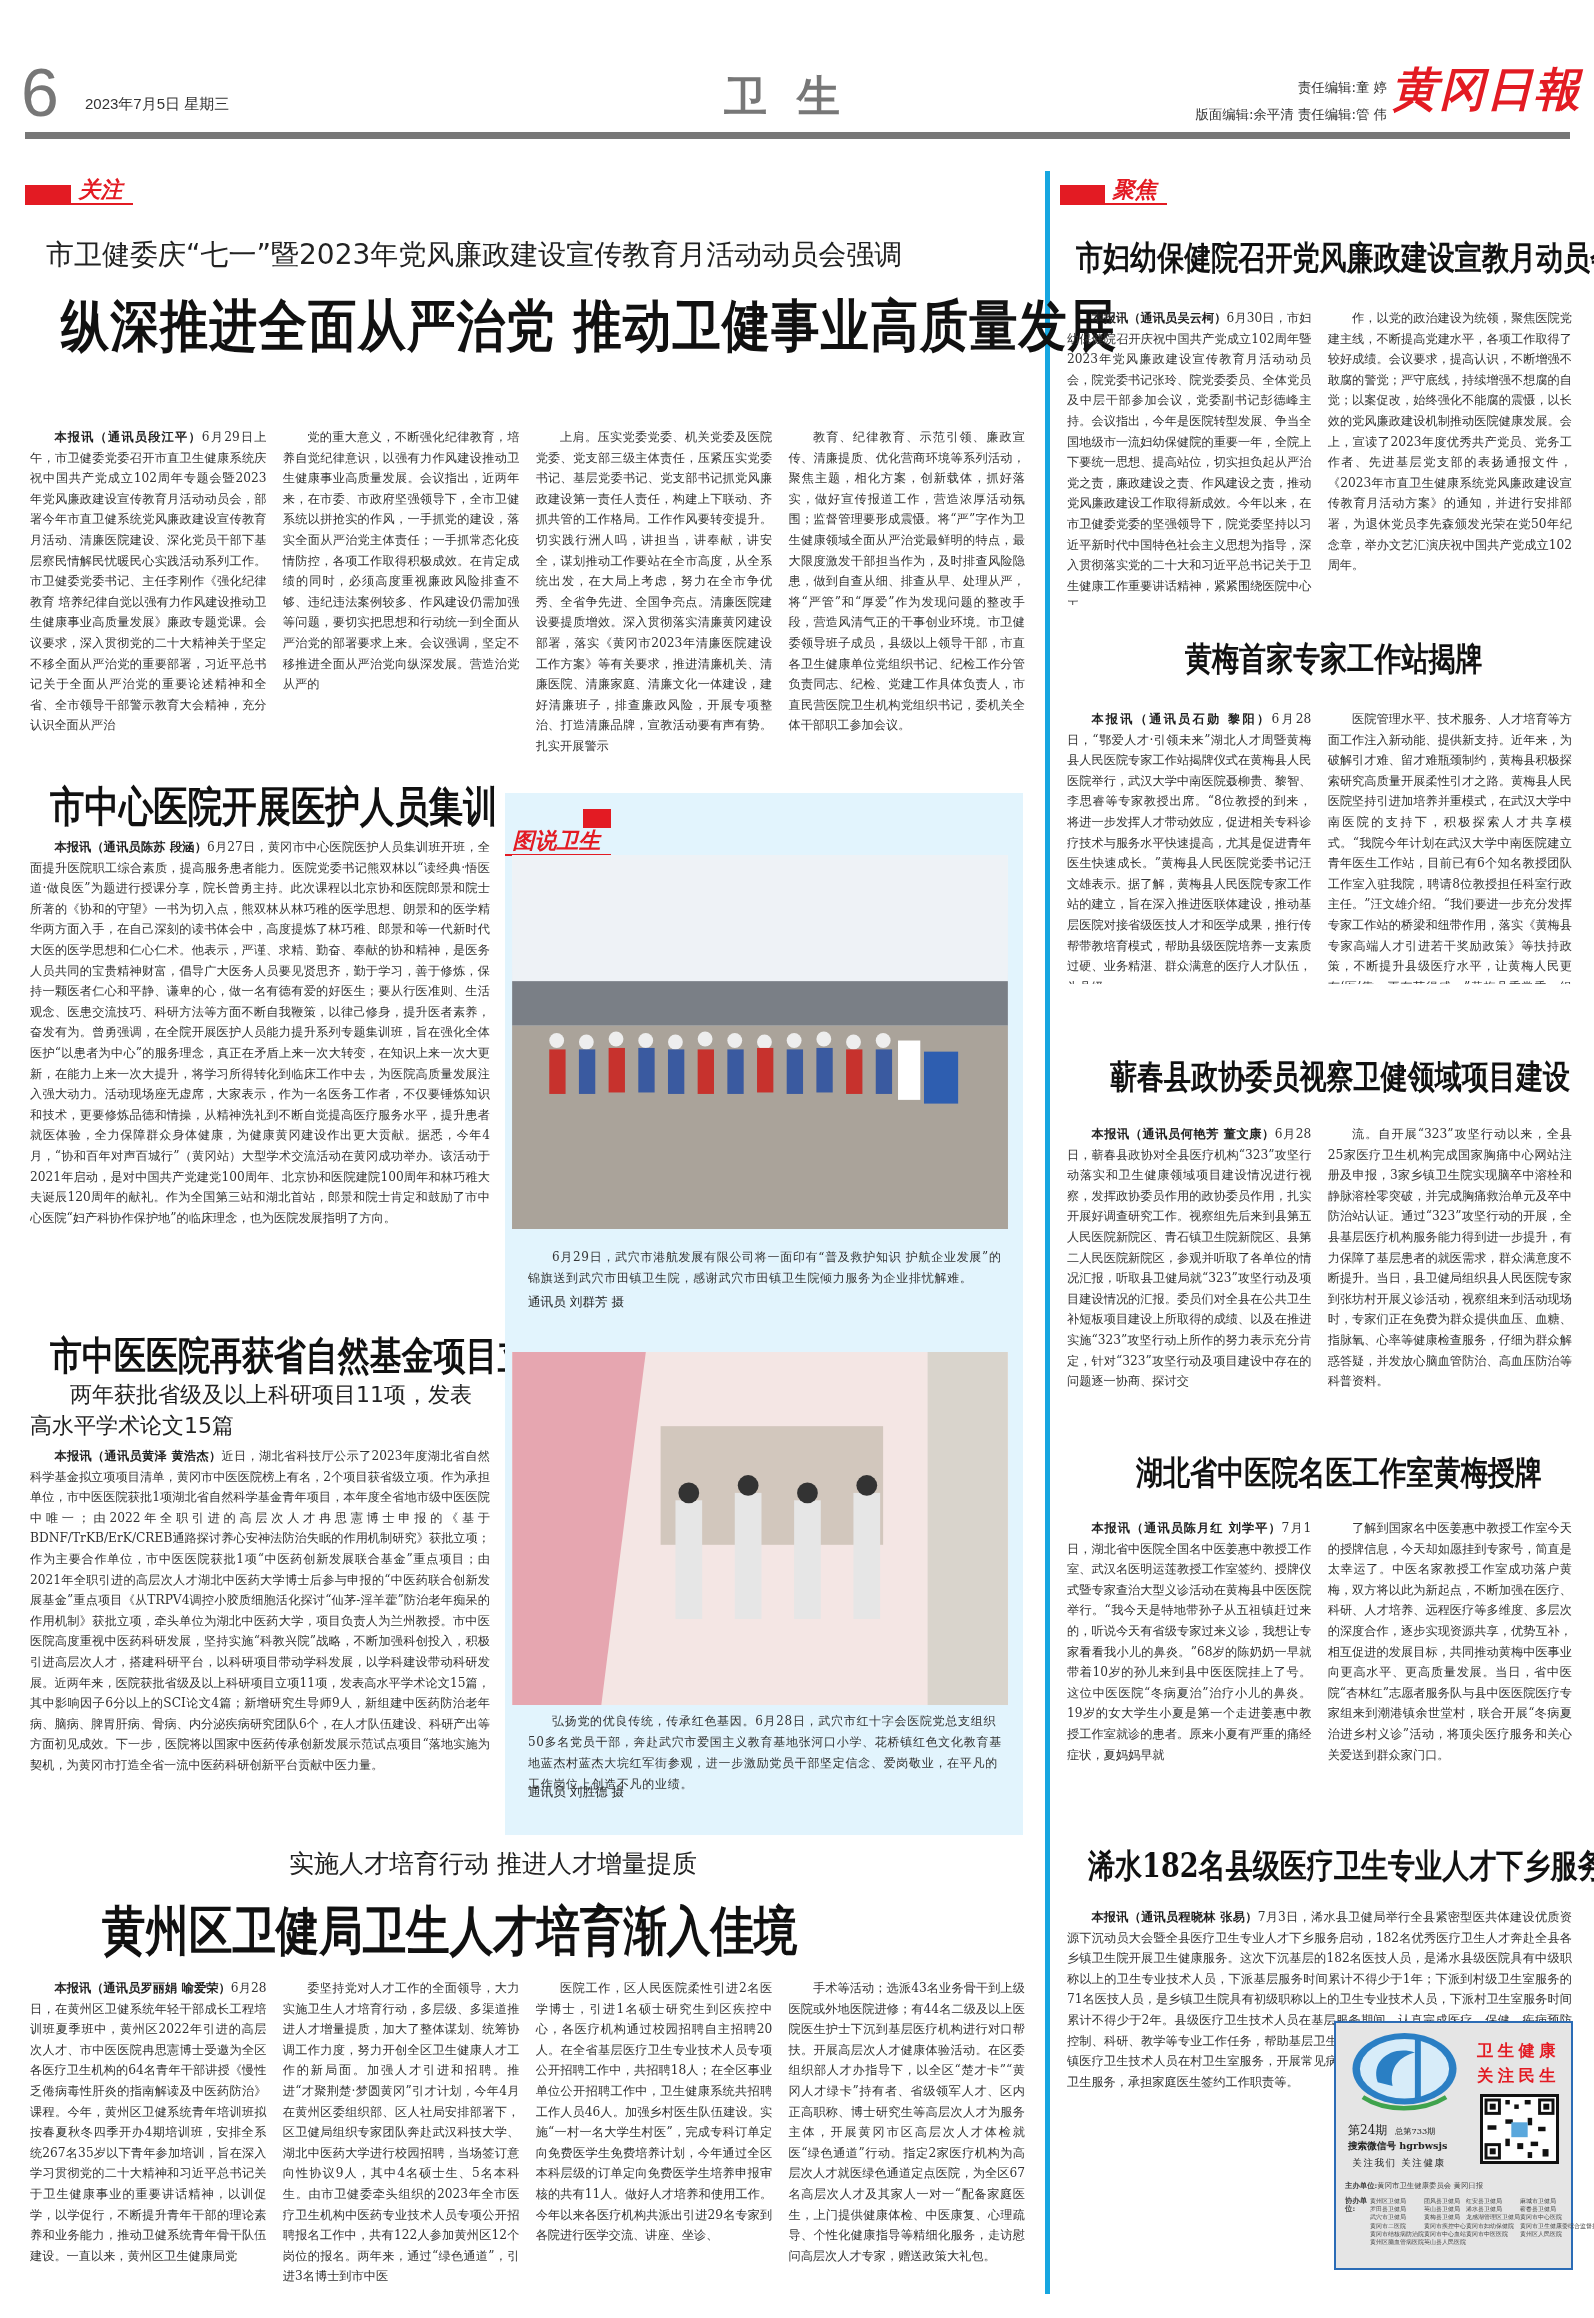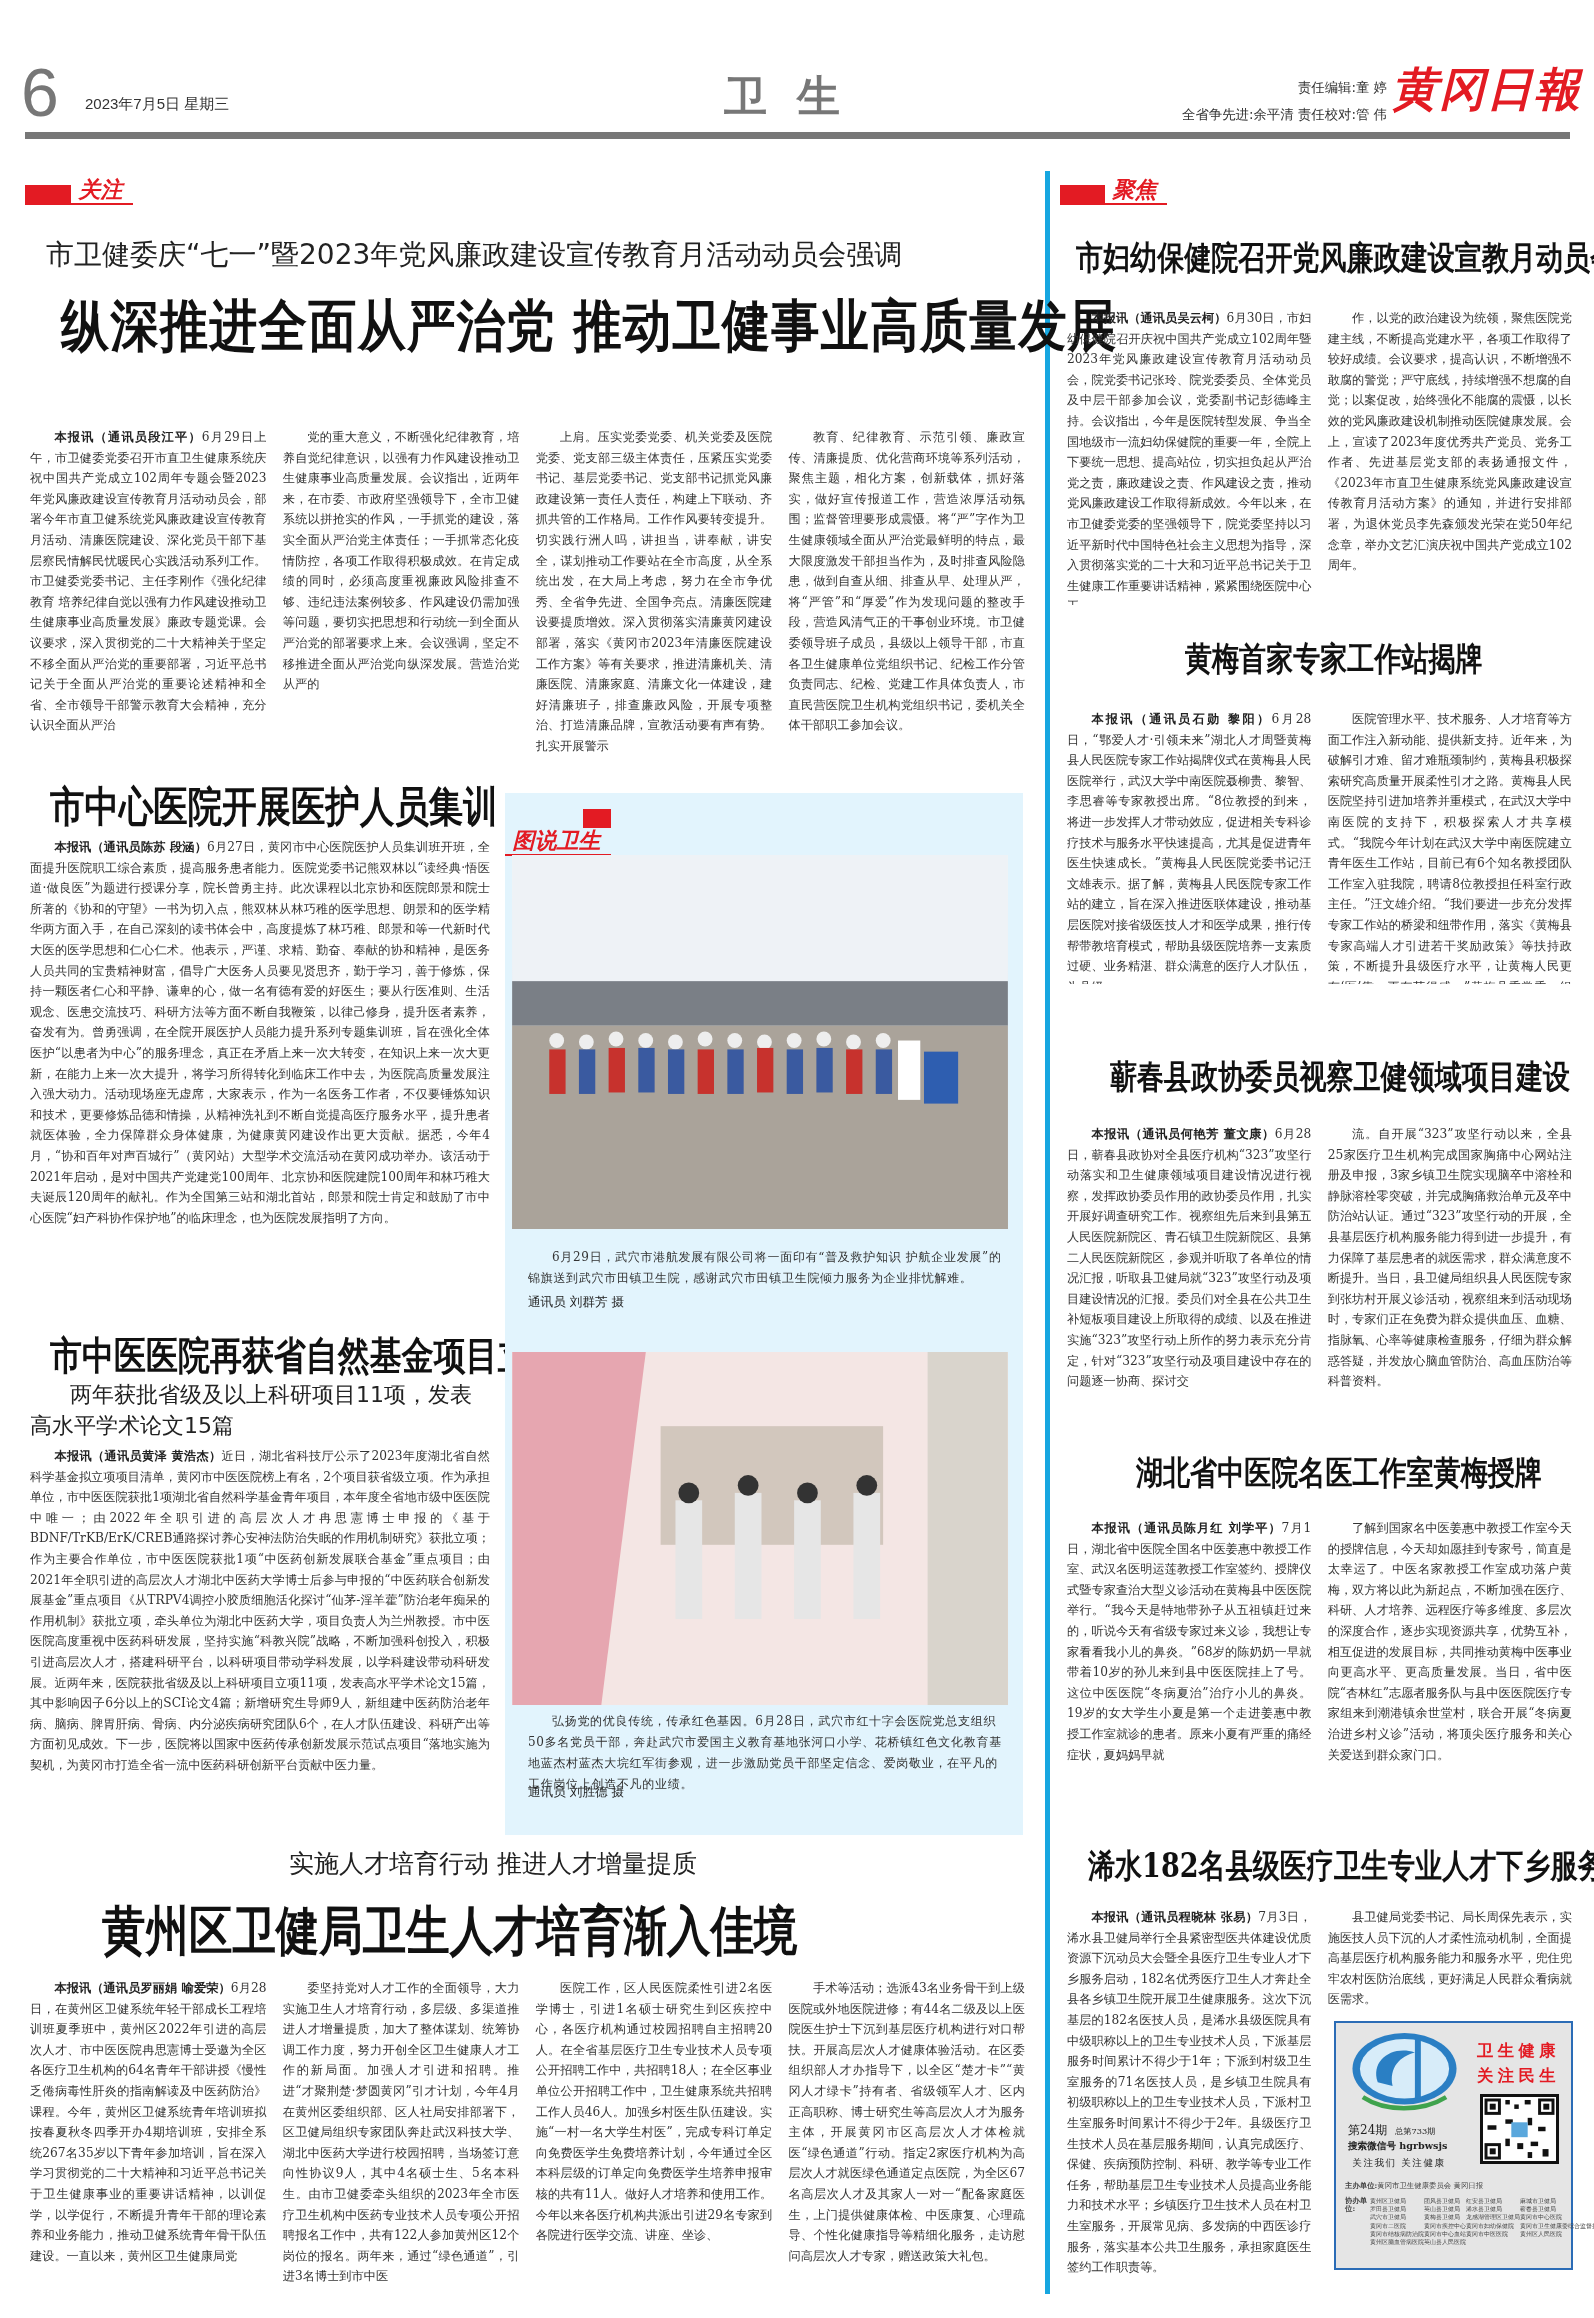--- a/index.html
+++ b/index.html
@@ -40,21 +40,21 @@
   .small { font-size: 7.4px; line-height: 8.2px; color: #444; }
 </style>
 </head>
 <body>
 
 <div class="abs pagenum">6</div>
 <div class="abs dateline">2023年7月5日  星期三</div>
 <div class="abs section-title">卫生</div>
 <div class="abs editors">
   <div>责任编辑:童  婷</div>
-  <div>全省争先进:余平清  责任校对:管  伟</div>
+  <div>版面编辑:余平清  责任编辑:管  伟</div>
 </div>
 <div class="abs logo">黄冈日報</div>
 <div class="abs masthead-rule"></div>
 <div class="abs col-divider"></div>
 
 <div class="abs tag" style="left:25px;top:177px;">
   <span class="blk"></span>
   <span class="lbl">关注</span>
 </div>
 <div class="abs kicker" style="left:46px;top:236px;">市卫健委庆“七一”暨2023年党风廉政建设宣传教育月活动动员会强调</div>
@@ -217,23 +217,20 @@
   <div class="col">
       <p>了解到国家名中医姜惠中教授工作室今天的授牌信息，今天却如愿挂到专家号，简直是太幸运了。中医名家教授工作室成功落户黄梅，双方将以此为新起点，不断加强在医疗、科研、人才培养、远程医疗等多维度、多层次的深度合作，逐步实现资源共享，优势互补，相互促进的发展目标，共同推动黄梅中医事业向更高水平、更高质量发展。当日，省中医院“杏林红”志愿者服务队与县中医医院医疗专家组来到潮港镇余世堂村，联合开展“冬病夏治进乡村义诊”活动，将顶尖医疗服务和关心关爱送到群众家门口。</p>
     </div>
 </div>
 
 <div class="abs hl" style="left:1088px;top:1844px;">浠水182名县级医疗卫生专业人才下乡服务</div>
 <div class="abs cols" style="left:1067px;top:1907px;width:505px;height:390px;overflow:hidden;">
   <div class="col">
       <p><span class="lead">本报讯（通讯员程晓林  张易）</span><span>7月3日，浠水县卫健局举行全县紧密型医共体建设优质资源下沉动员大会暨全县医疗卫生专业人才下乡服务启动，182名优秀医疗卫生人才奔赴全县各乡镇卫生院开展卫生健康服务。这次下沉基层的182名医技人员，是浠水县级医院具有中级职称以上的卫生专业技术人员，下派基层服务时间累计不得少于1年；下派到村级卫生室服务的71名医技人员，是乡镇卫生院具有初级职称以上的卫生专业技术人员，下派村卫生室服务时间累计不得少于2年。县级医疗卫生技术人员在基层服务期间，认真完成医疗、保健、疾病预防控制、科研、教学等专业工作任务，帮助基层卫生专业技术人员提高业务能力和技术水平；乡镇医疗卫生技术人员在村卫生室服务，开展常见病、多发病的中西医诊疗服务，落实基本公共卫生服务，承担家庭医生签约工作职责等。</span></p>
     </div>
-  <div class="col" style="max-height:104px;overflow:hidden;">
-      <p>县卫健局党委书记、局长周保先表示，实施医技人员下沉的人才柔性流动机制，全面提高基层医疗机构服务能力和服务水平，兜住兜牢农村医防治底线，更好满足人民群众看病就医需求。</p>
-    </div>
 </div>
 
 <div class="abs adbox">
   <div class="abs" style="left:12px;top:7.4px;width:113px;height:88px;">
     <svg width="113" height="88" viewBox="0 0 152 118">
       <ellipse cx="76" cy="52" rx="70" ry="48" fill="#2a7fc4"></ellipse>
       <ellipse cx="76" cy="52" rx="60" ry="40" fill="#d7ecf9"></ellipse>
       <path d="M40 70 C30 40 60 20 90 30 C70 35 55 50 60 75 Z" fill="#2a7fc4"></path>
       <rect x="90" y="12" width="8" height="80" fill="#2a7fc4"></rect>
       <path d="M20 90 C50 110 100 110 132 90" stroke="#3fa34d" stroke-width="6" fill="none"></path>

